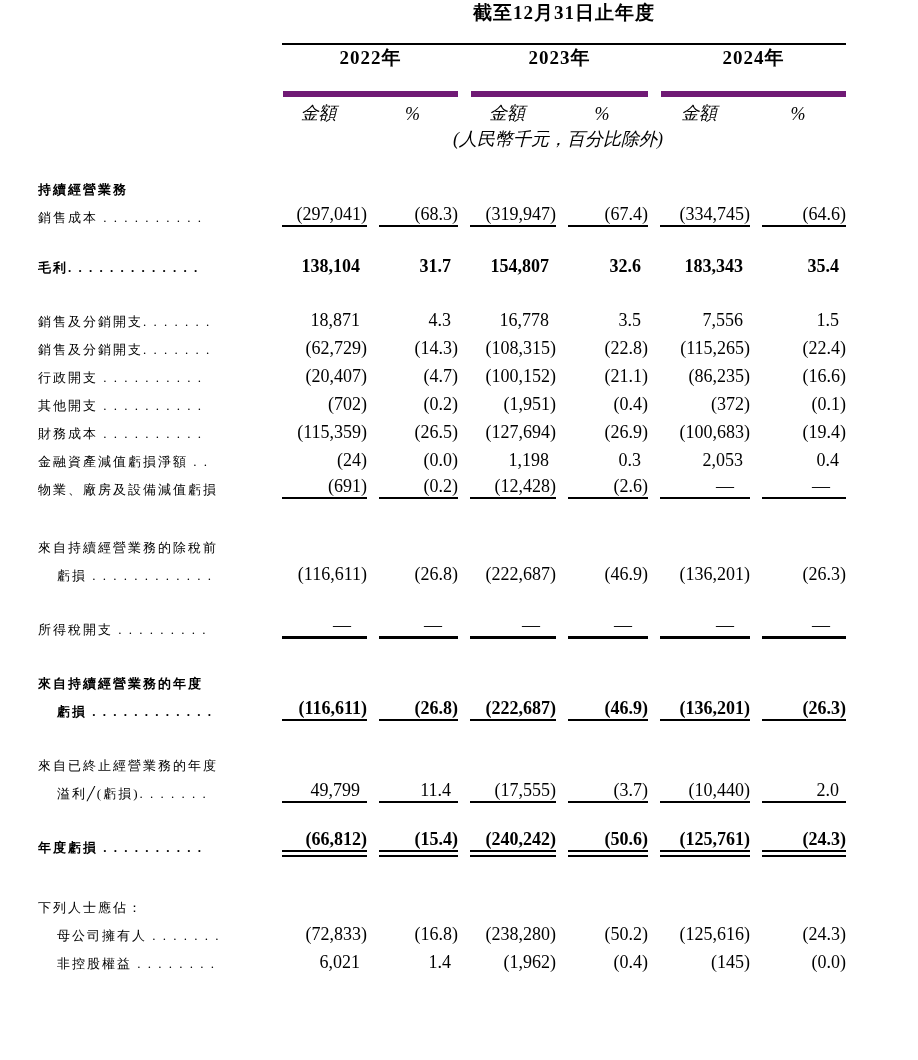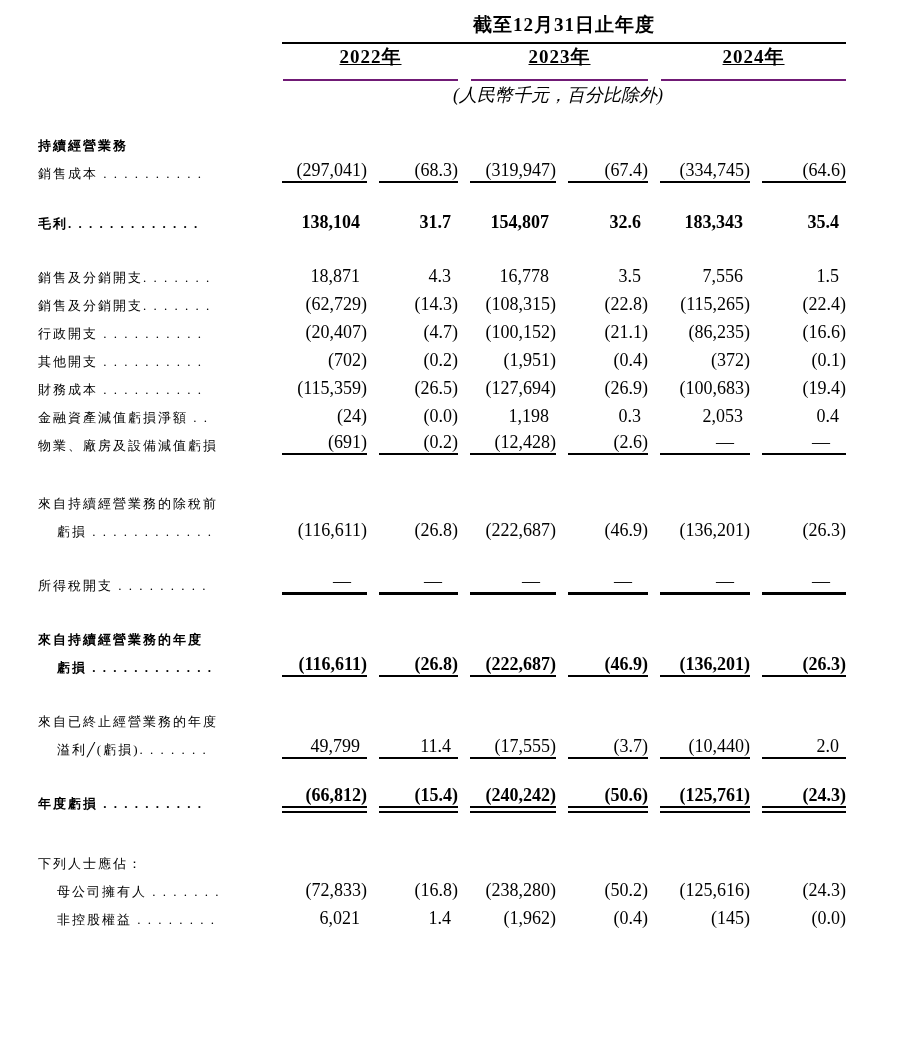--- a/index.html
+++ b/index.html
@@ -33,33 +33,32 @@
   tr.h-note   { height: 26px; }
   tr.r        { height: 28px; }
 
   .phead {
     font-size: 19px;
     font-weight: bold;
     text-align: center;
     letter-spacing: 1px;
     margin-left: 12px;
     border-bottom: 2px solid #000;
-    padding-bottom: 4px;
+    padding-bottom: 17px;
     white-space: nowrap;
   }
   .yhead {
     font-size: 19px;
     font-weight: bold;
     text-align: center;
     letter-spacing: 1px;
     margin-left: 13px;
-    border-bottom: 2px solid #701a75;
-    padding-bottom: 9px;
+    border-bottom: 6px solid #701a75;
+    padding-bottom: 20px;
     white-space: nowrap;
-    text-decoration: underline;
   }
   .chead {
     font-size: 18px;
     font-style: italic;
     text-align: center;
     white-space: nowrap;
   }
   .note {
     font-size: 18px;
     font-style: italic;
@@ -116,20 +115,41 @@
         <th colspan="2">
           <div class="yhead">2022年</div>
         </th>
         <th colspan="2">
           <div class="yhead">2023年</div>
         </th>
         <th colspan="2">
           <div class="yhead">2024年</div>
         </th>
       </tr>
+      <tr class="h-col">
+        <td></td>
+        <th>
+            <div class="chead">金額</div>
+          </th>
+        <th>
+            <div class="chead">%</div>
+          </th>
+        <th>
+            <div class="chead">金額</div>
+          </th>
+        <th>
+            <div class="chead">%</div>
+          </th>
+        <th>
+            <div class="chead">金額</div>
+          </th>
+        <th>
+            <div class="chead">%</div>
+          </th>
+      </tr>
       <tr class="h-note">
         <td></td>
         <td colspan="6" class="note">(人民幣千元，百分比除外)</td>
       </tr>
       <tr style="height:20px">
           <td colspan="7"></td>
         </tr>
     </thead>
     <tbody>
         <tr class="r">

